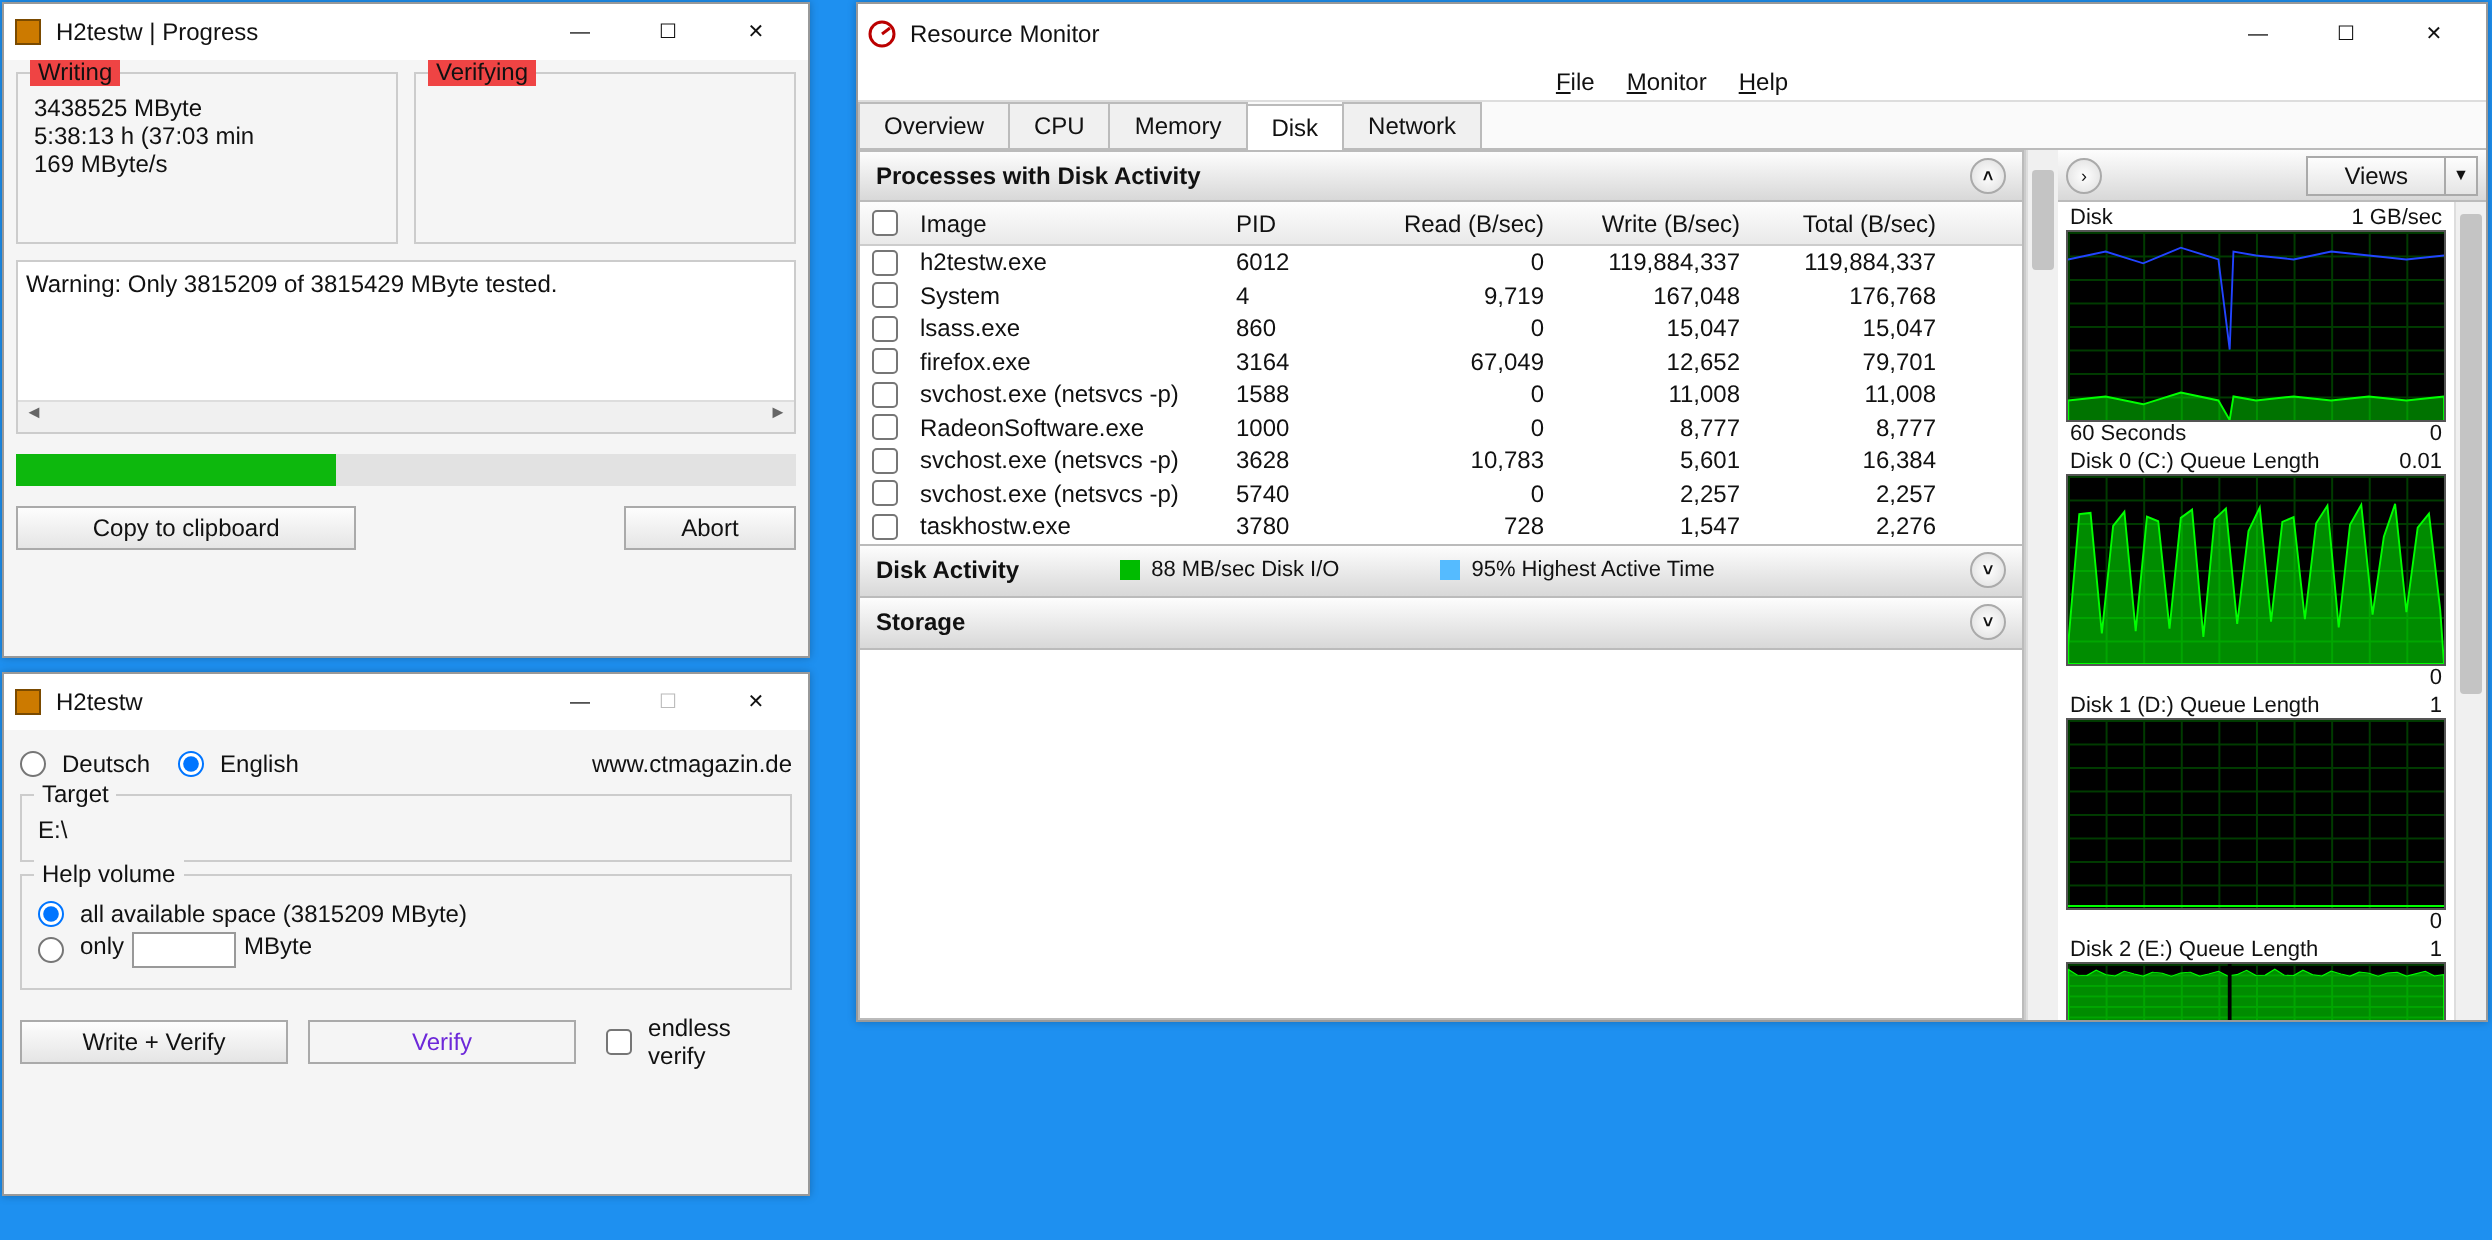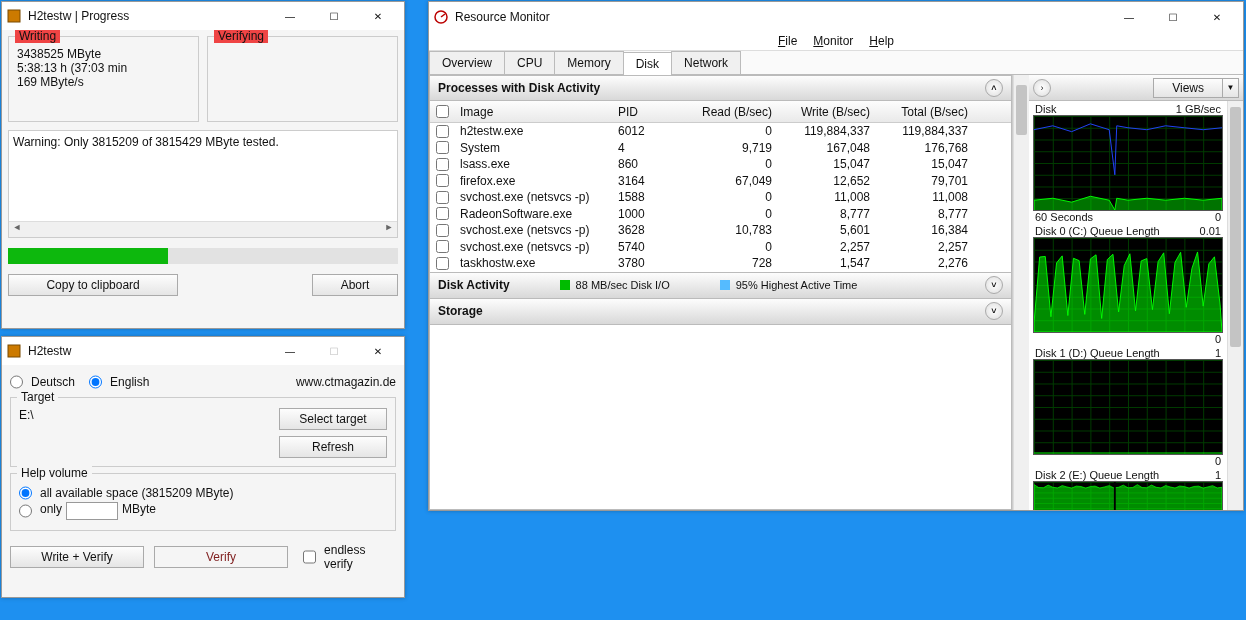--- a/index.html
+++ b/index.html
@@ -38,30 +38,30 @@
     font-family: "Segoe UI Symbol", sans-serif; font-size: 10px;
   }
   .client { flex:1; display:flex; flex-direction:column; padding:6px; overflow:hidden; }
   .groupbox { border:1px solid #ccc; position:relative; padding:10px 8px 8px 8px; }
   .groupbox .gb-label { position:absolute; top:-8px; left:6px; background:#ef4444; padding:0 4px; font-size:12px; }
   .btn {
     background: linear-gradient(#fdfdfd,#e5e5e5);
     border:1px solid #aaa; padding:3px 0; text-align:center; font-size:12px;
     cursor:default;
   }
-  .btn.disabled { color:#7f1d1d; background:#f5f5f5; }
+  .btn.disabled { color:#6d28d9; background:#f5f5f5; }
   input[type=radio], input[type=checkbox] { margin:0 4px 0 0; vertical-align:middle; }
 
   
   #win-progress { left:1px; top:1px; width:404px; height:328px; }
   #win-progress .client { background:#f5f5f5; }
   #prog-boxes { display:flex; gap:8px; }
   #prog-boxes .groupbox { width:50%; height:86px; }
   #prog-logbox {
-    background:#fff; border:1px solid #ccc; margin-top:8px; height:108px;
+    background:#fff; border:1px solid #ccc; margin-top:8px; height:87px;
     padding:4px; font-size:12px; position:relative; overflow:hidden;
   }
   #prog-scroll-h { position:absolute; bottom:0; left:0; right:0; height:16px; background:#f0f0f0; border-top:1px solid #ddd; display:flex; justify-content:space-between;}
   #prog-scroll-h span { width:16px; text-align:center; font-size:9px; color:#666; }
   #prog-bar-track {
     height:16px; background:#e2e2e2; margin-top:10px; position:relative;
   }
   #prog-bar-fill { position:absolute; top:0; bottom:0; left:0; background:#0db80d; }
   #prog-buttons { display:flex; margin-top:10px; gap:8px; }
   #prog-buttons .btn:first-child { flex:2; }
@@ -232,24 +232,20 @@
       </label>
       <span class="url">www.ctmagazin.de</span>
     </div>
 
     <div id="target-box">
       <span class="gb-label">Target</span>
       <div id="target-content">
         <div class="left">
           <div>E:\</div>
         </div>
-        <div class="right">
-          <div class="btn">Select target</div>
-          <div class="btn">Refresh</div>
-        </div>
       </div>
     </div>
 
     <div id="dv-box">
       <span class="gb-label">Help volume</span>
       <label class="radio-row">
         <input type="radio" name="dv" checked="" style="">
           <span>all available space (3815209 MByte)</span>
       </label>
       <label class="radio-row">

